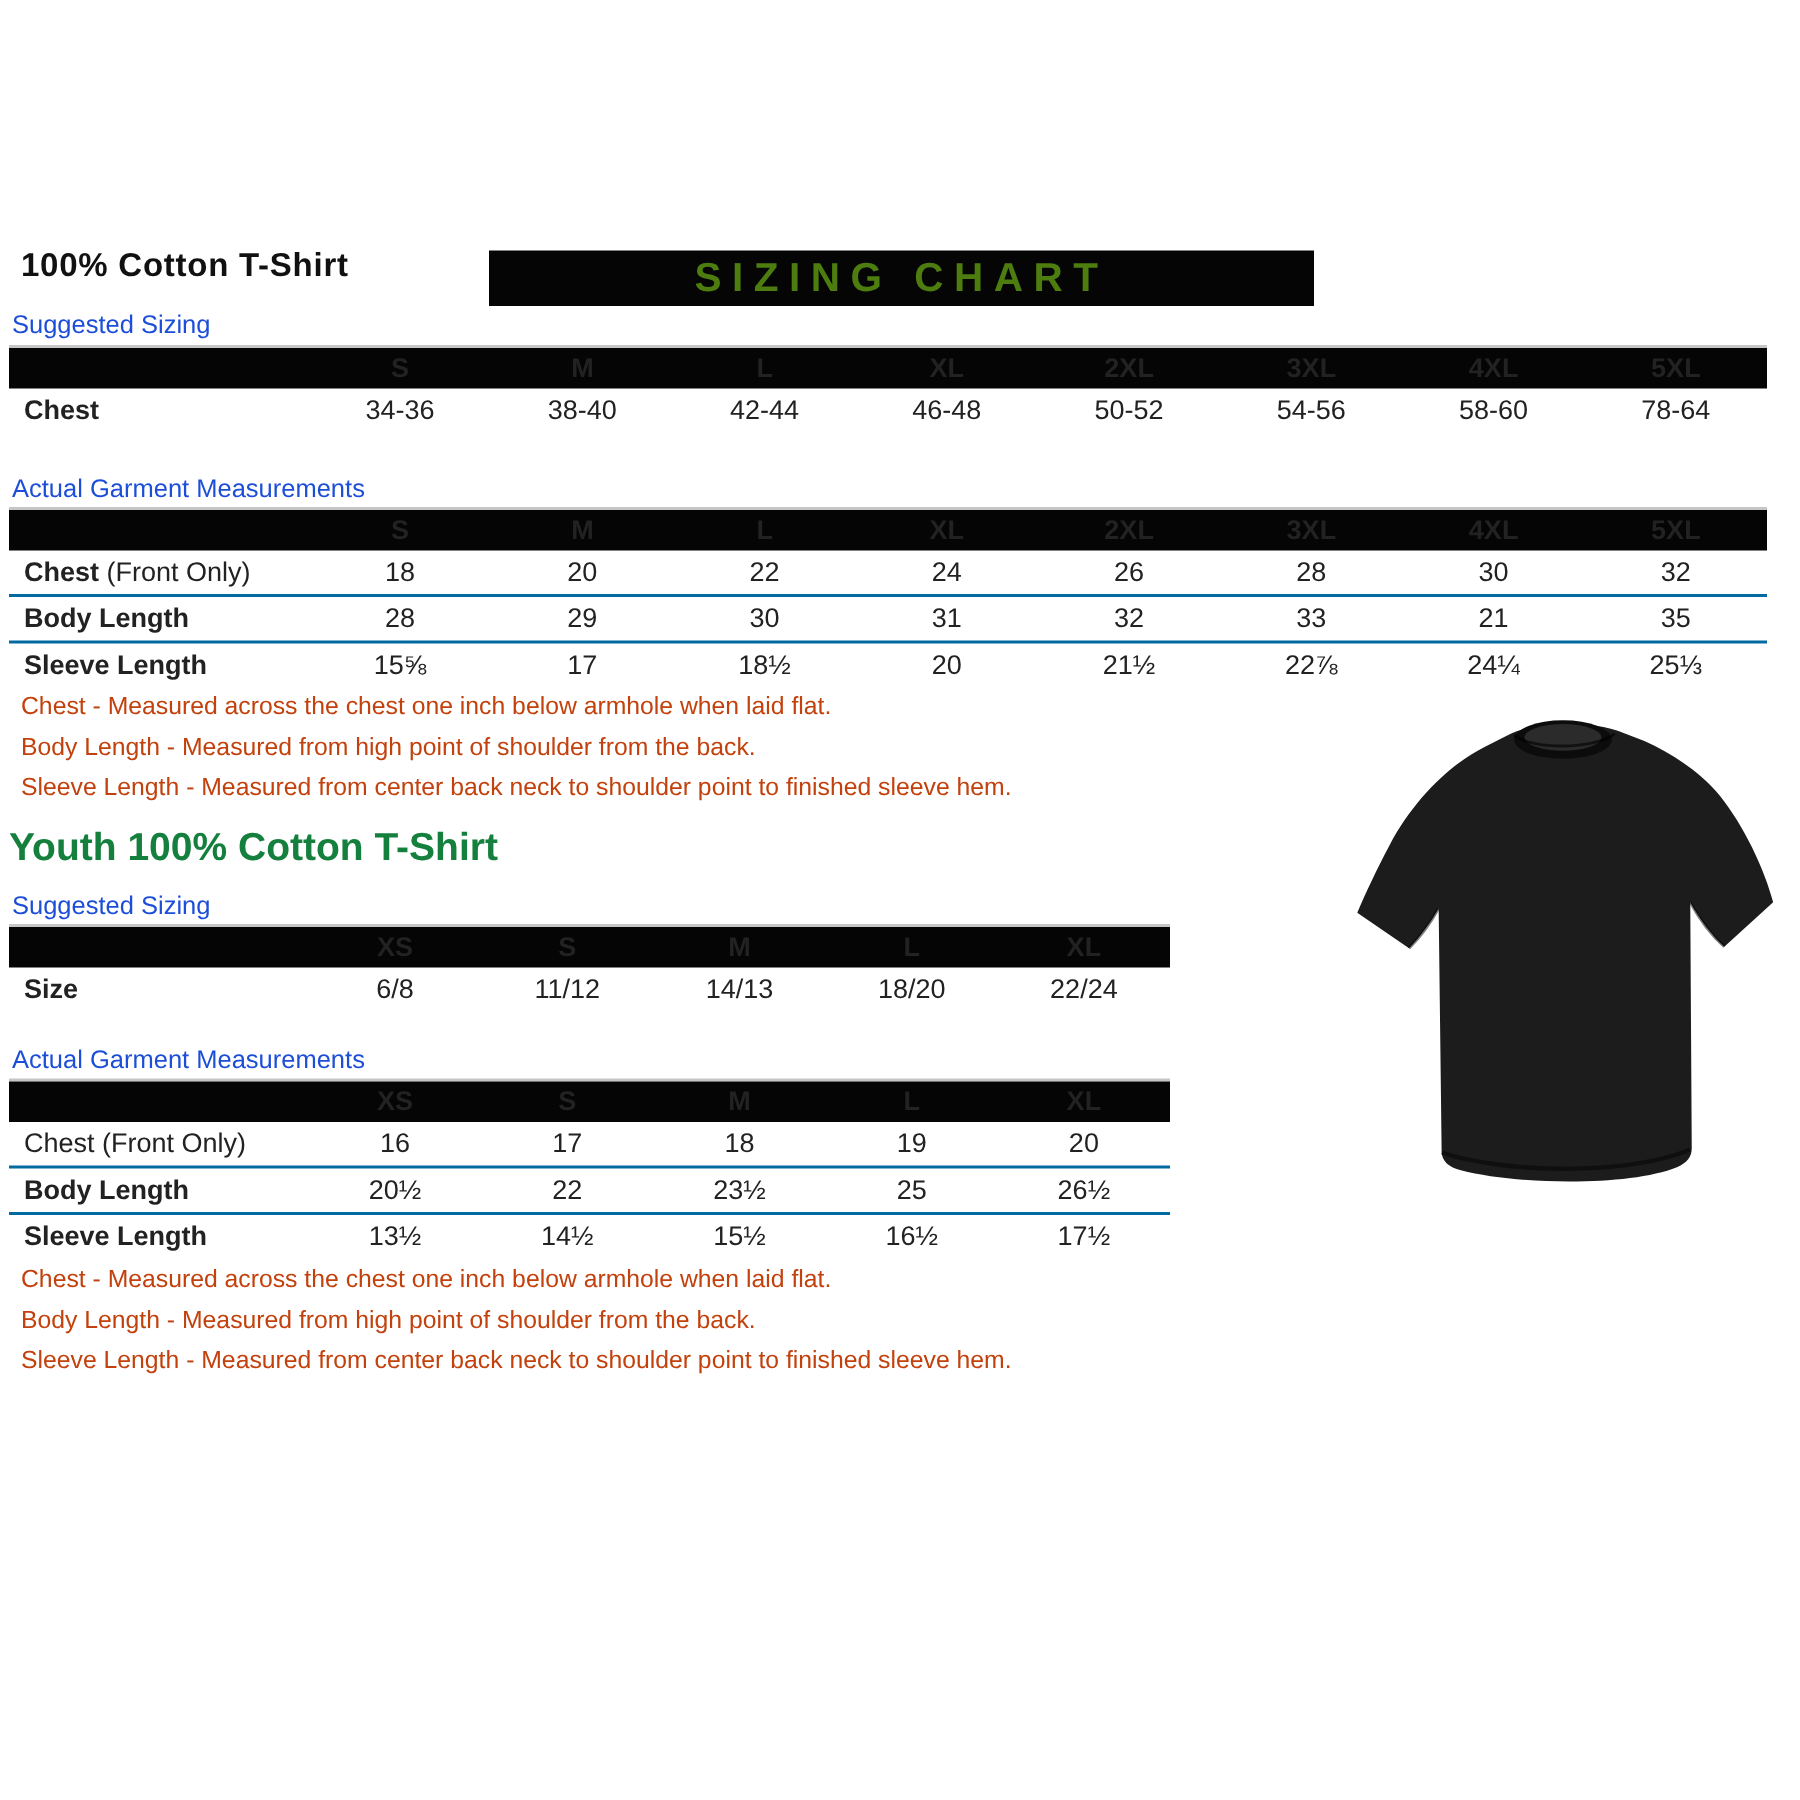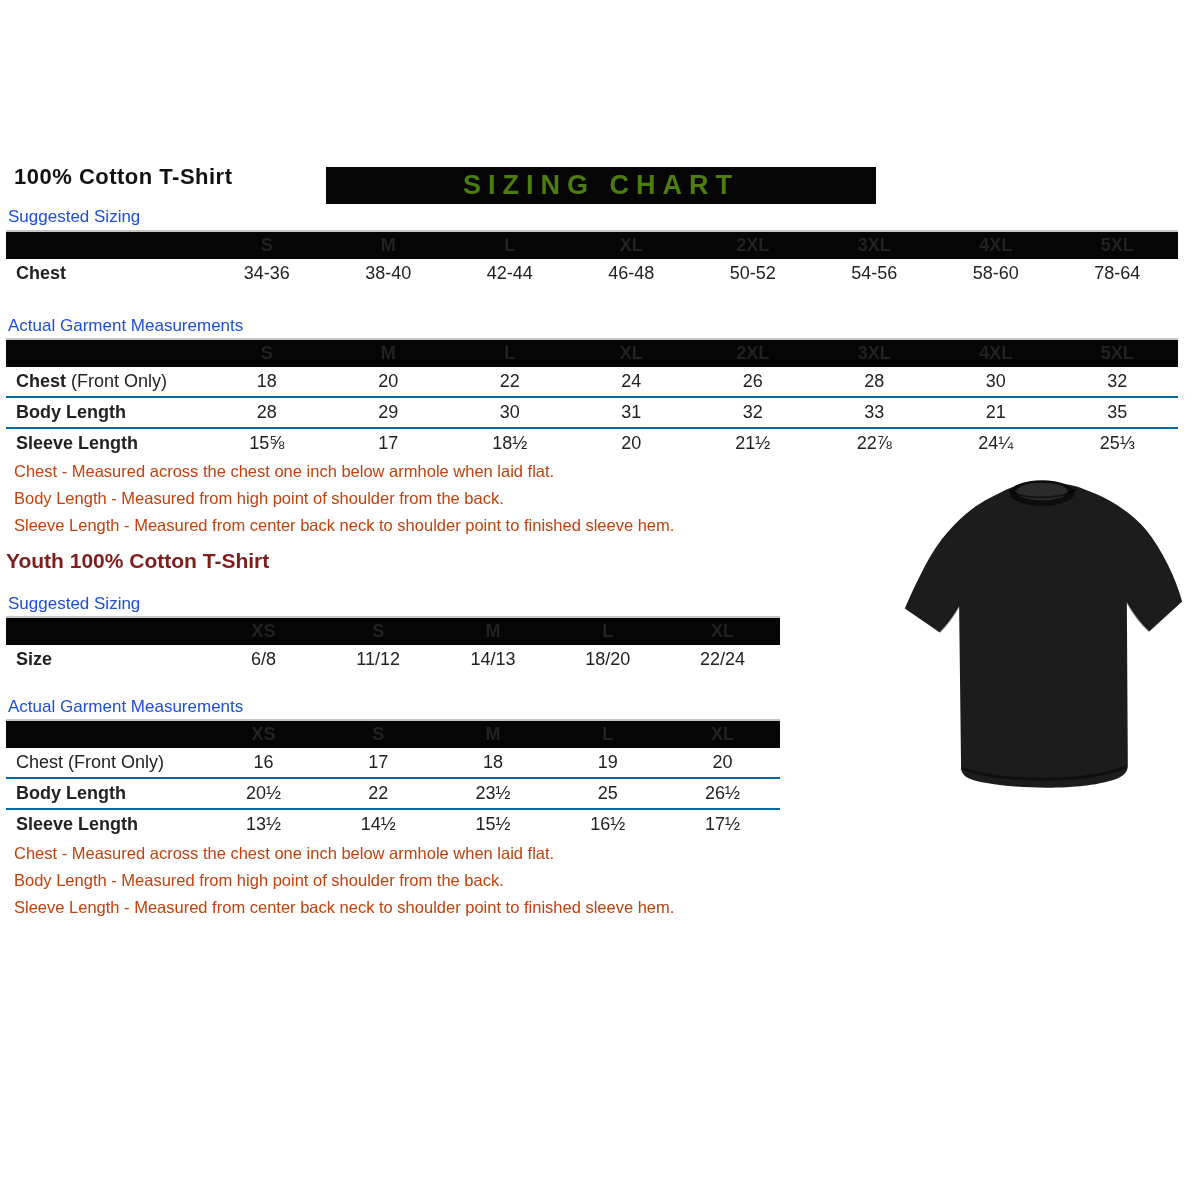--- a/index.html
+++ b/index.html
@@ -21,21 +21,21 @@
     left:326px;top:167px;width:550px;height:37px;
     background:#050505;color:#4d7c0f;
     display:flex;align-items:center;justify-content:center;
     font-size:27px;font-weight:bold;letter-spacing:7px;text-align:center;
   }
   .section-label{
     font-size:17px;color:#1d4ed8;
   }
   .youth-title{
     left:6px;top:549px;
-    font-size:21px;font-weight:bold;color:#7f1d1d;
+    font-size:26px;font-weight:bold;color:#15803d;
   }
   .sc-table{
     border-top:2px solid #c6c6c6;
     background:#fff;
   }
   .t-row{display:grid;align-items:center;}
   .adult-t .t-row{grid-template-columns:200px repeat(8,1fr);width:1172px;}
   .youth-t .t-row{grid-template-columns:200px repeat(5,1fr);width:774px;}
   .t-head{
     background:#050505;color:#fff;height:27px;

